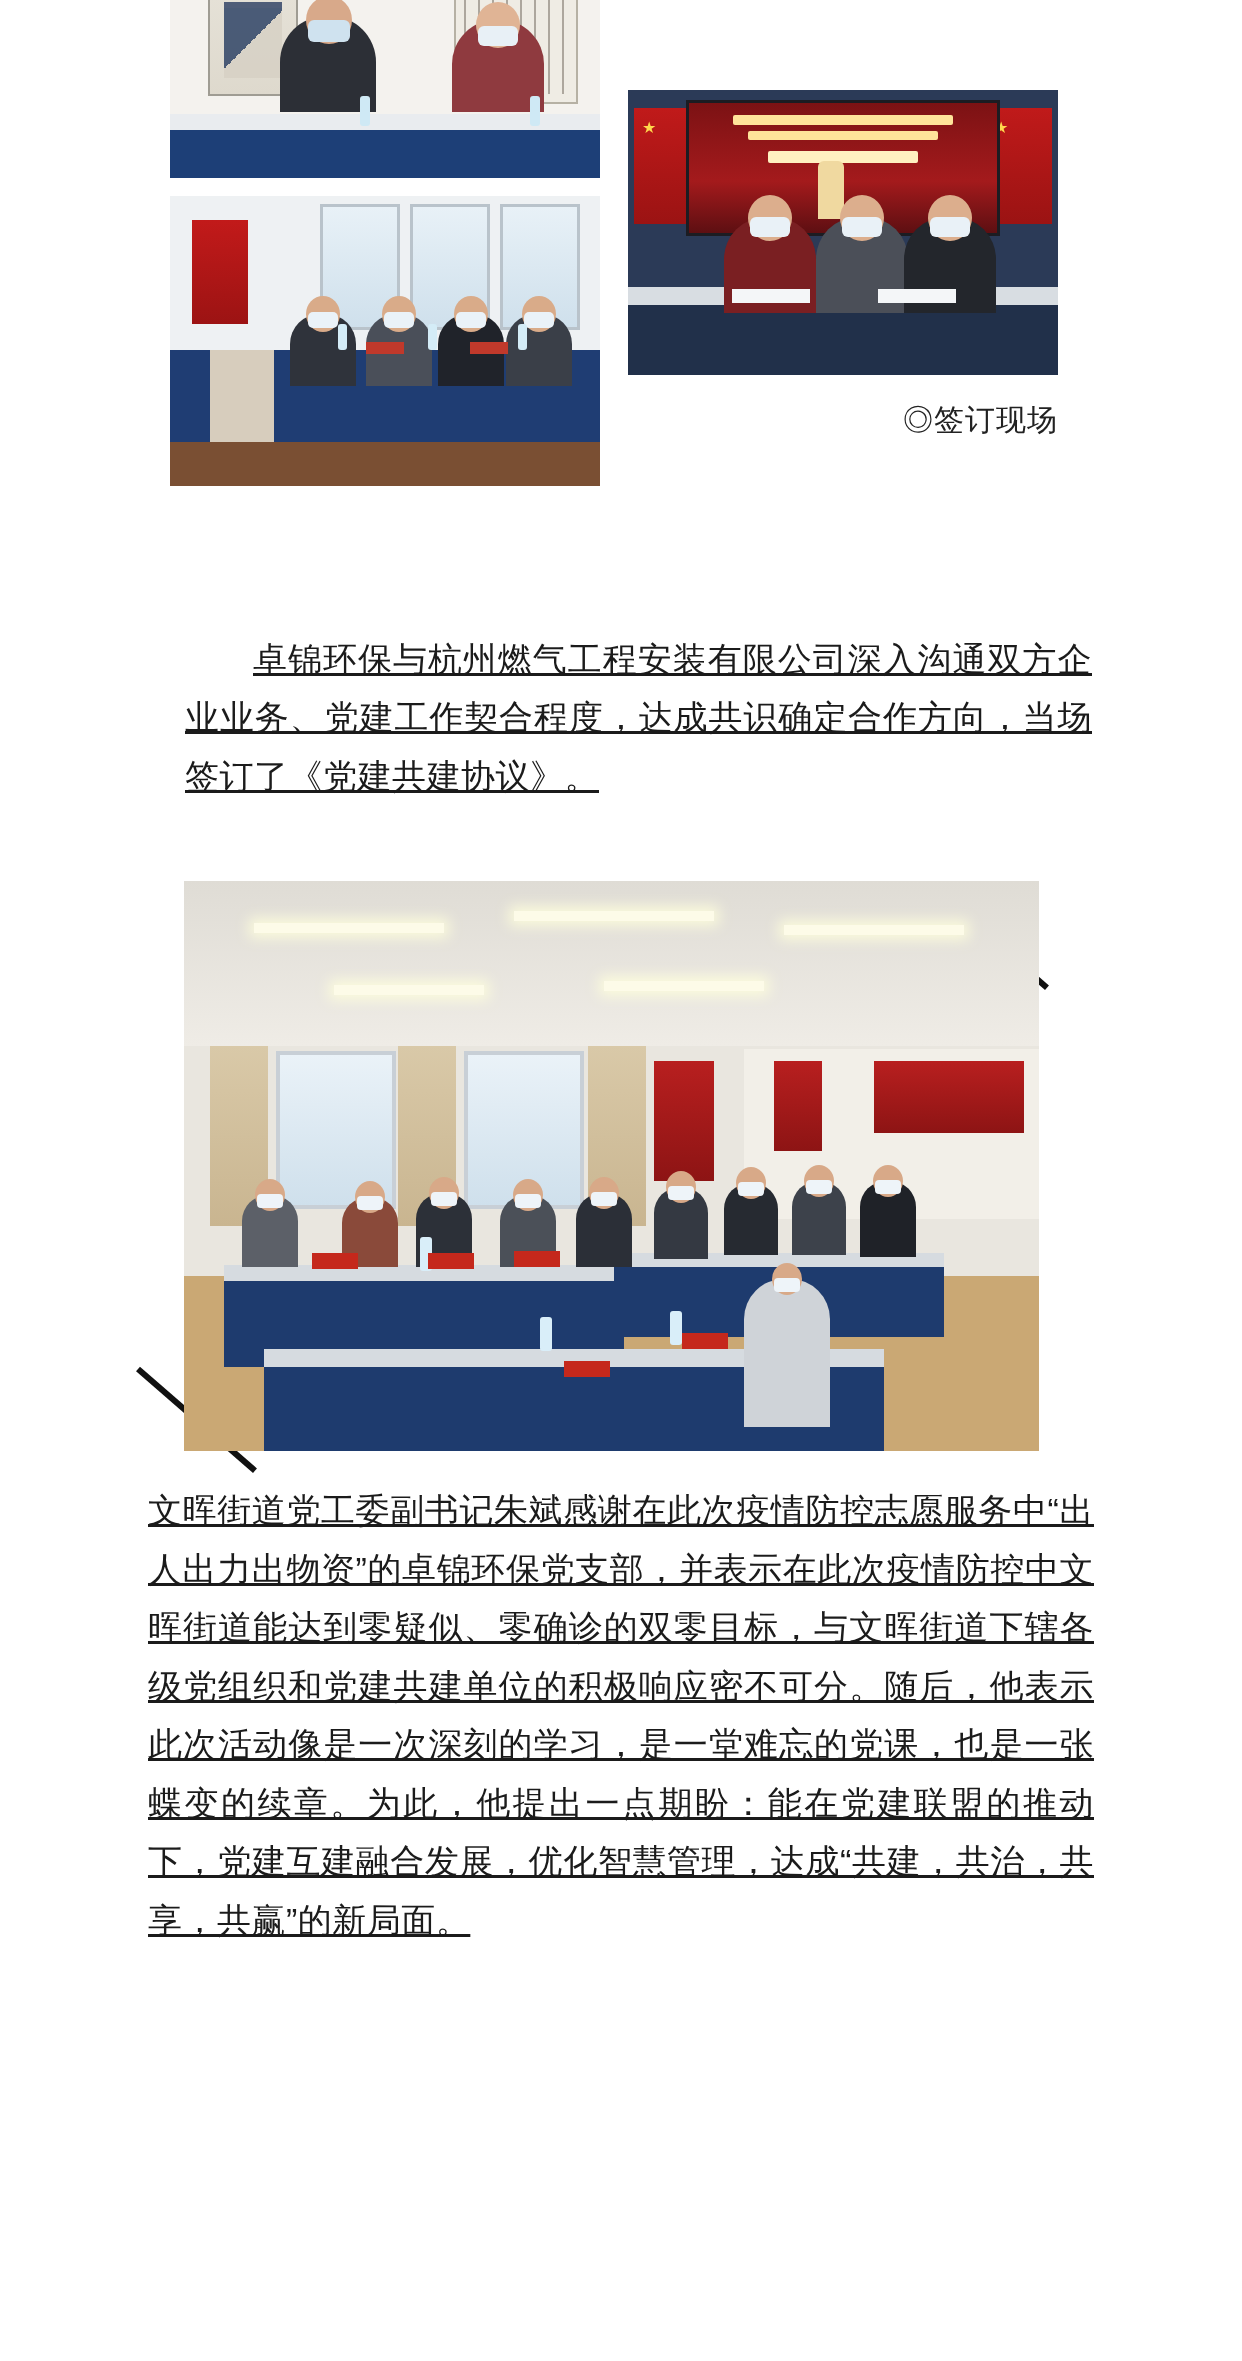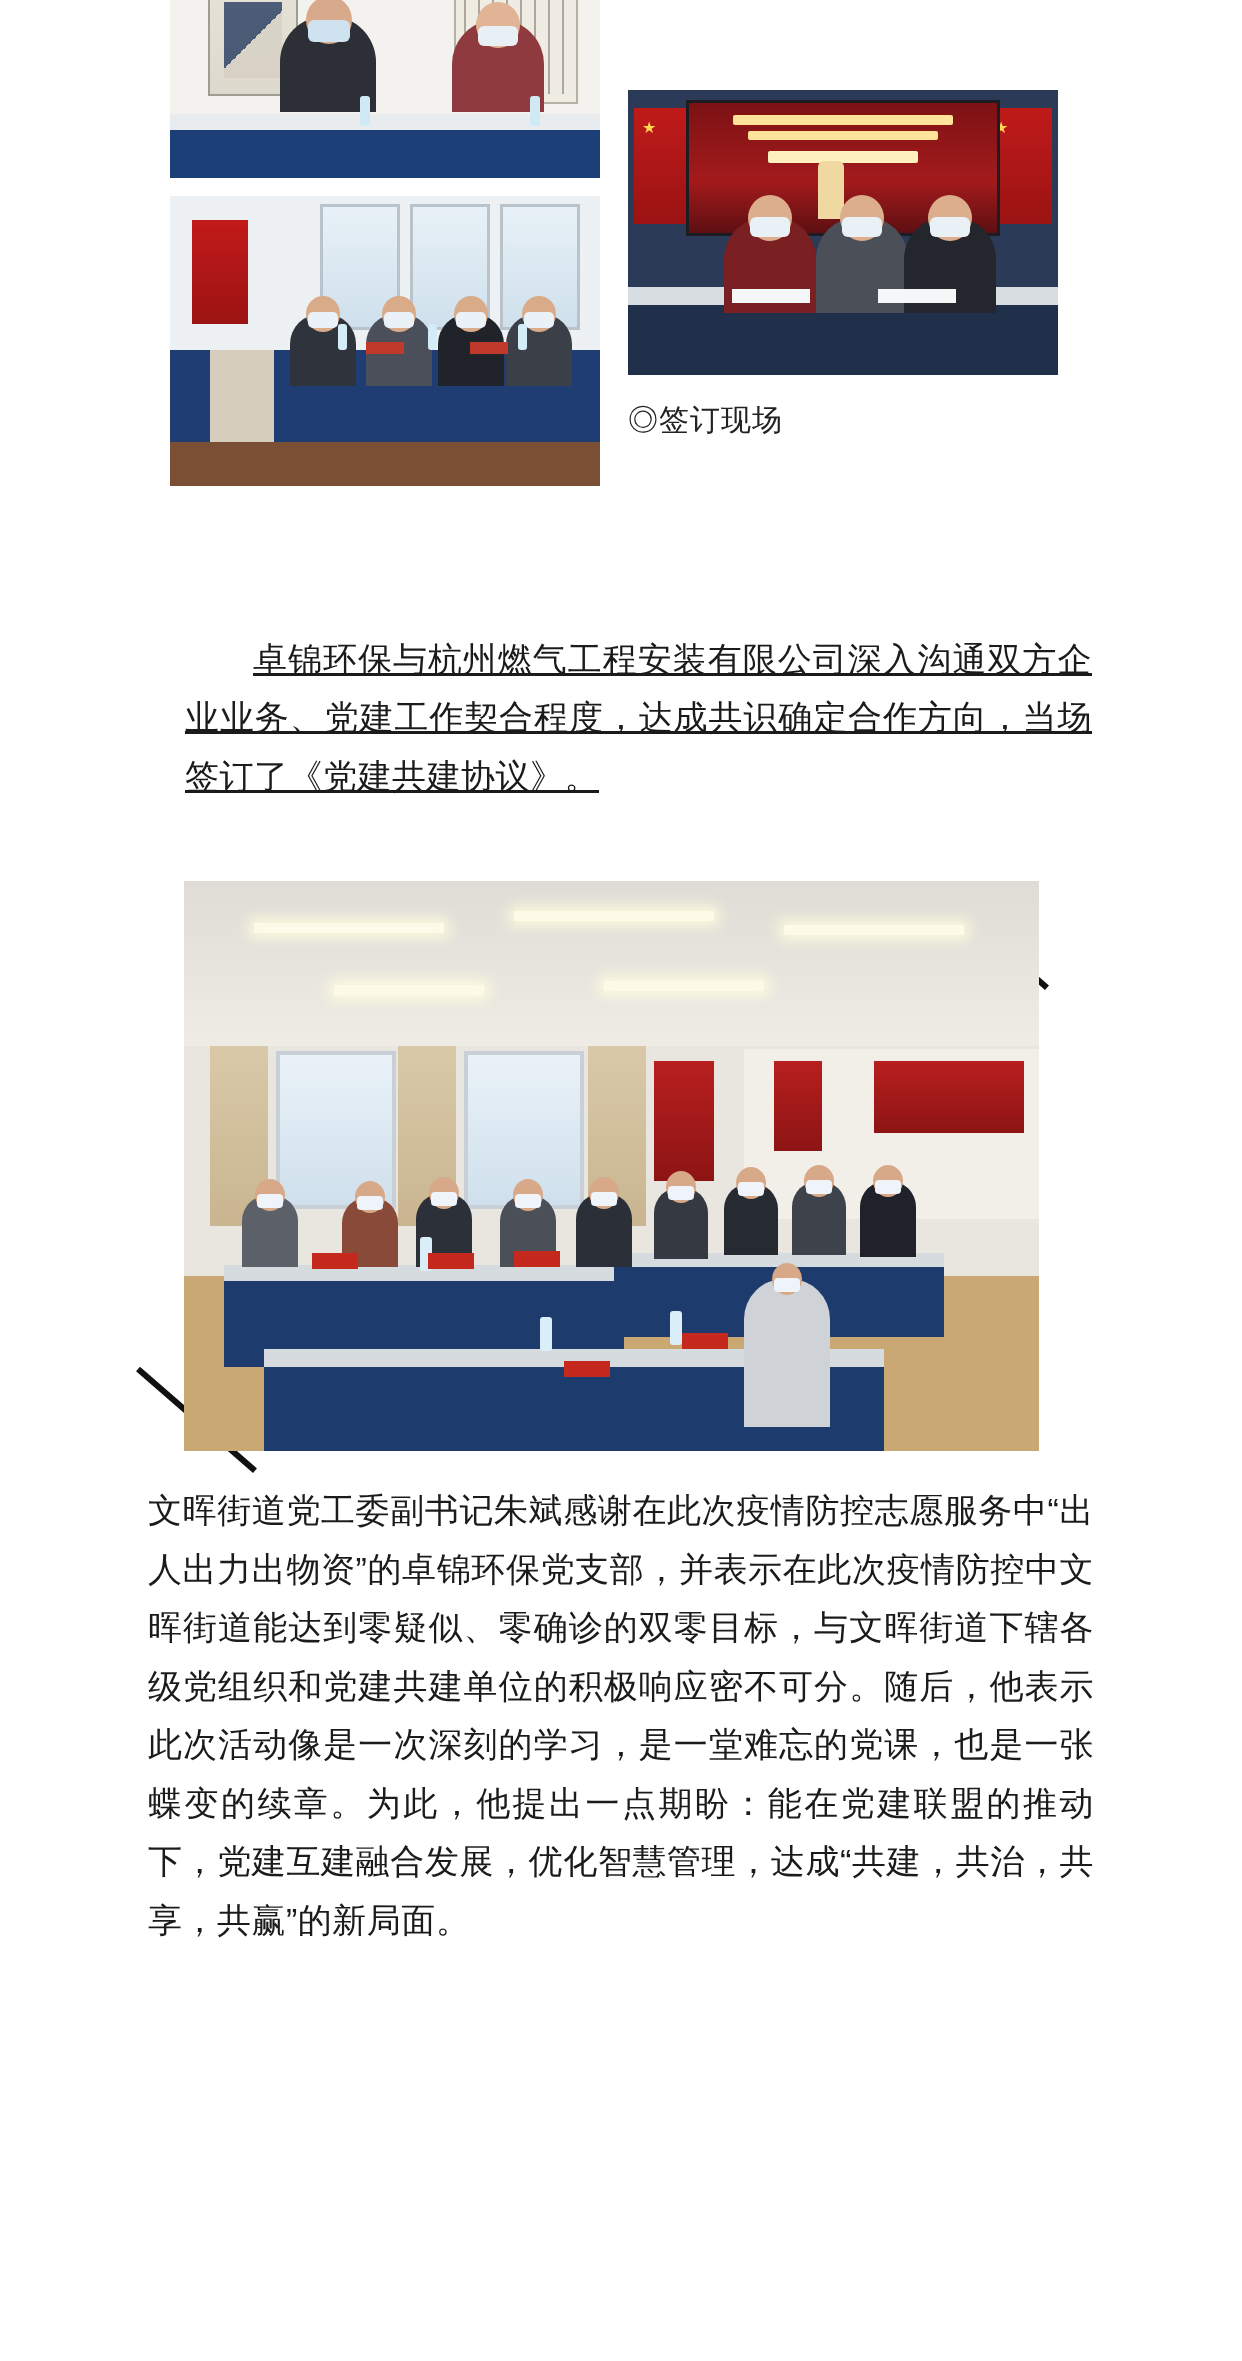--- a/index.html
+++ b/index.html
@@ -129,21 +129,21 @@
   #photo-attendees .att::after { content:""; position:absolute; left:50%; transform:translateX(-50%); top:-2px; width:30px; height:16px; background:#eaf2f8; border-radius:5px;}
   #photo-attendees .bot { position:absolute; bottom:136px; width:9px; height:26px; background:#d4ecf7; border-radius:3px;}
   #photo-attendees .redcard { position:absolute; bottom:132px; width:38px; height:12px; background:#c0392b;}
 
   
   .signing-caption {
     position: absolute;
     left: 628px;
     top: 400px;
     width: 430px;
-    text-align: left;
+    text-align: right;
     font-size: 30px;
     color: #222;
     letter-spacing: 1px;
   }
 
   
   .para {
     font-size: 34px;
     line-height: 1.72;
     color: #1b1b1b;
@@ -190,20 +190,21 @@
     position: absolute;
     background: #111;
     height: 6px;
     transform-origin: left center;
   }
   #slash-tr { left: 930px; top: 42px; width: 155px; transform: rotate(41deg); }
   #slash-bl { left: 138px; top: 525px; width: 155px; transform: rotate(41deg); }
 
   #para-two {
     margin: 40px 148px 60px 148px;
+    text-decoration: underline;
   }
 </style>
 </head>
 <body>
 
 <div class="page">
 
   <div class="collage">
 
     <div class="photo" id="photo-meeting-head">

